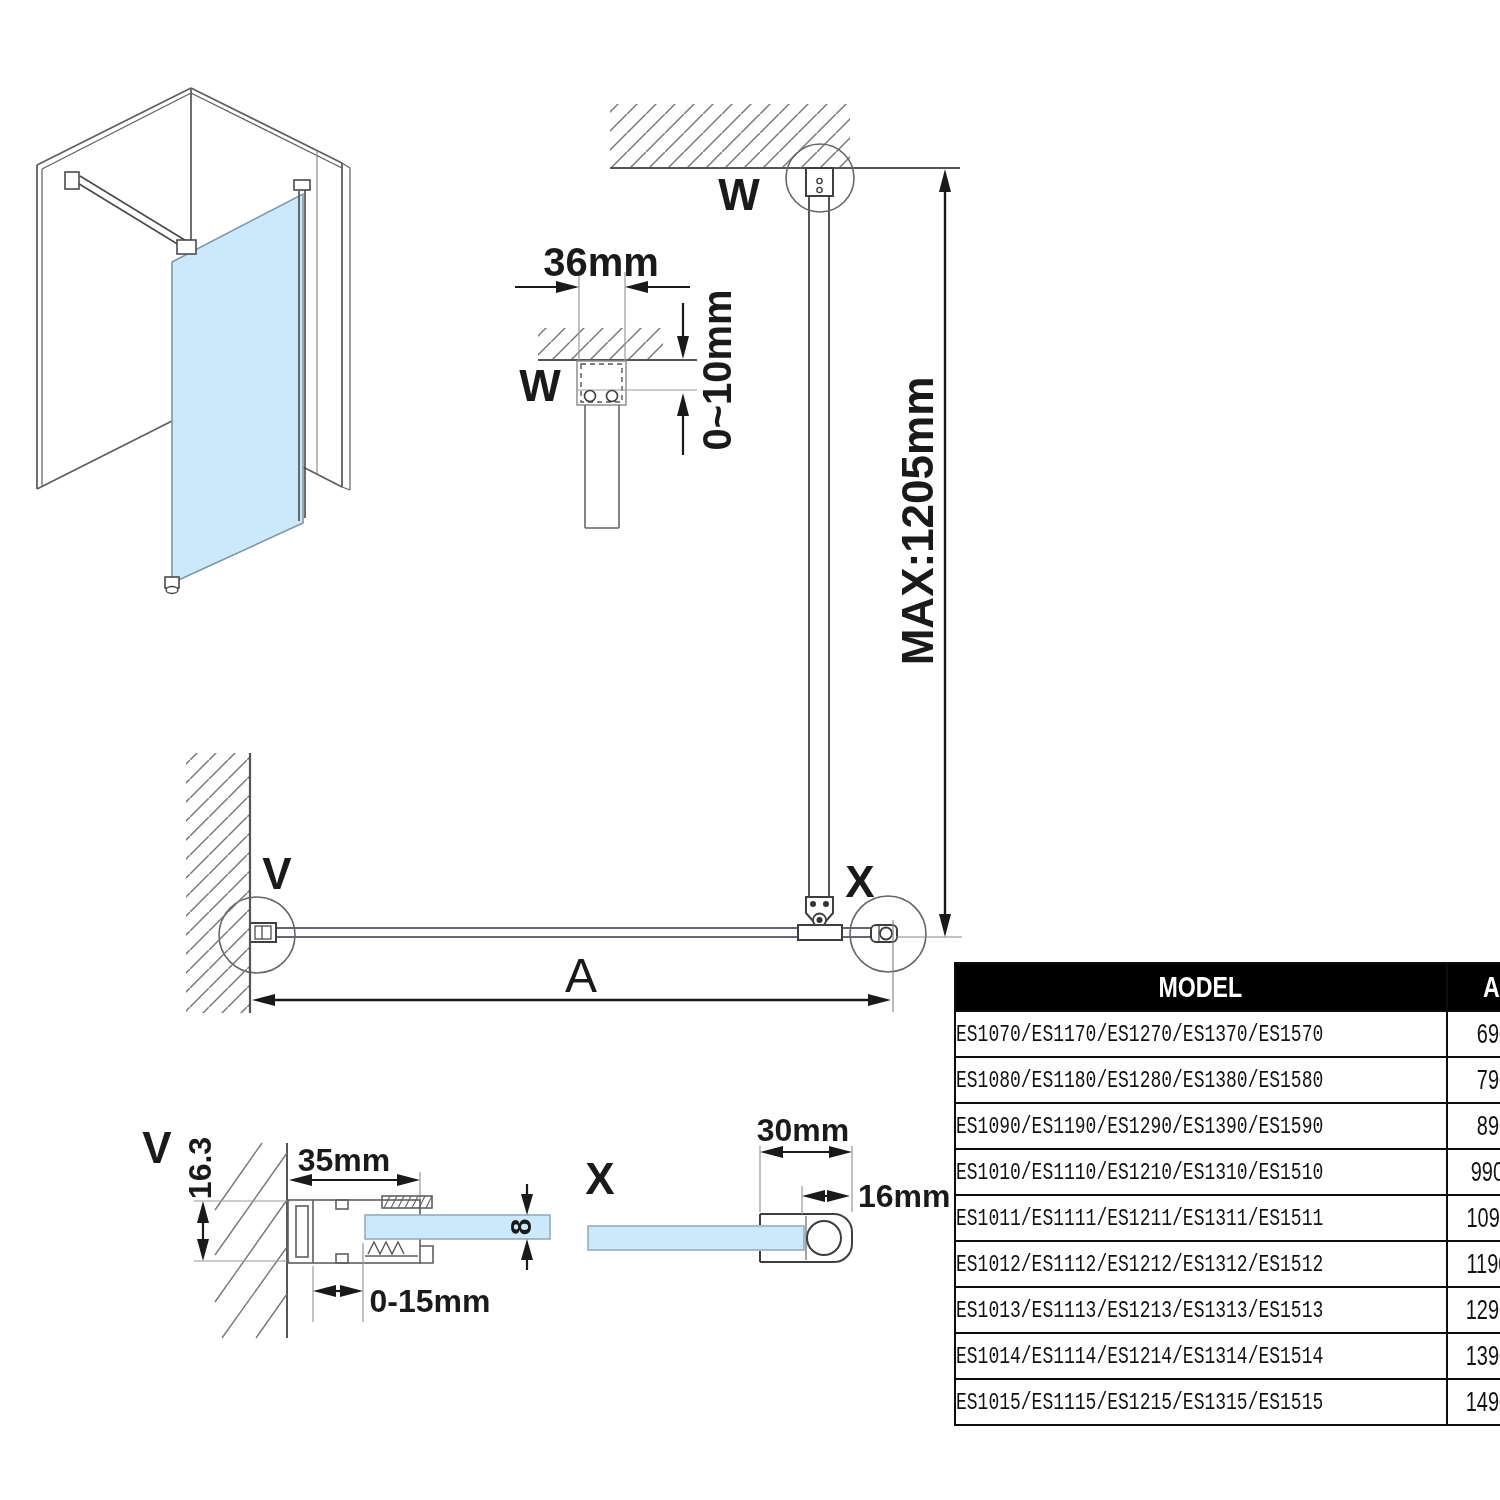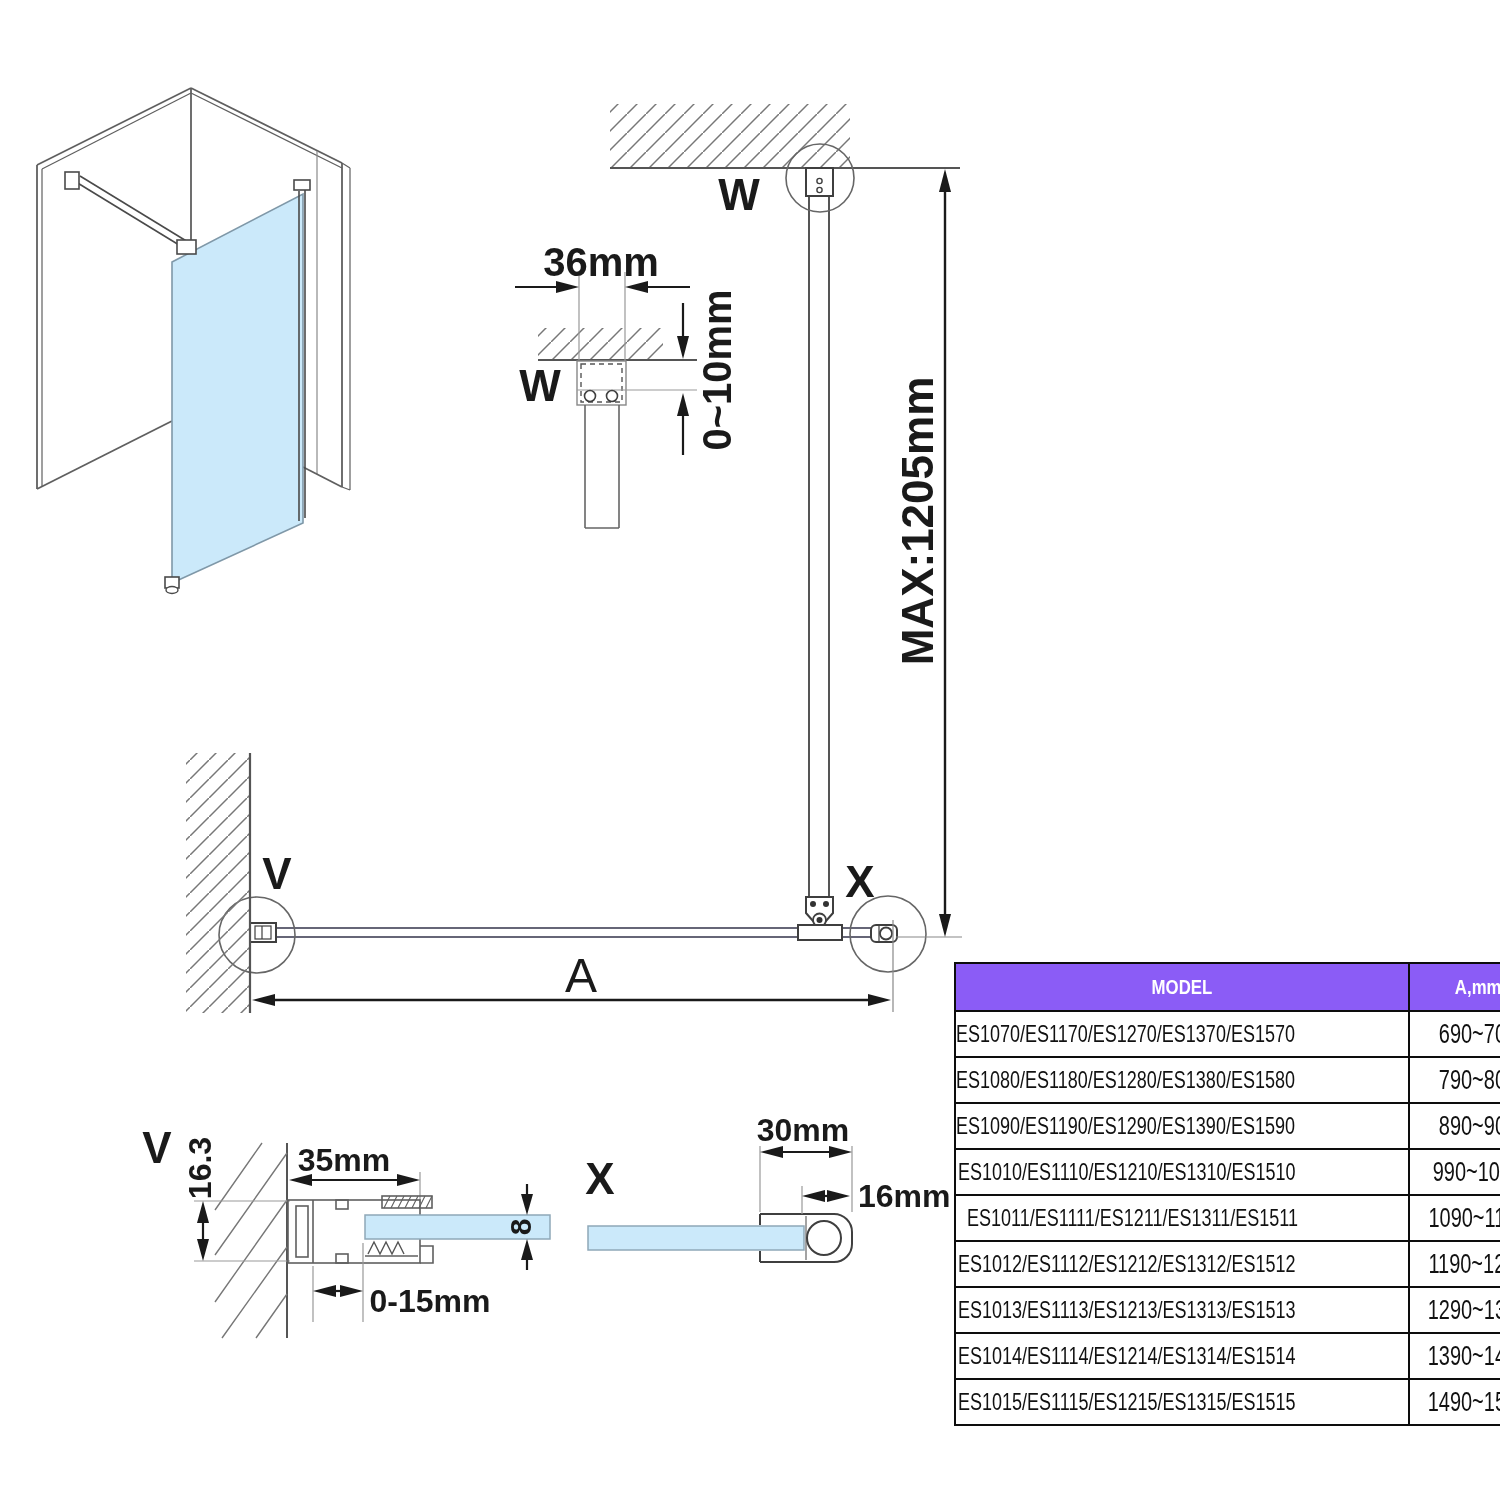--- a/index.html
+++ b/index.html
@@ -5,24 +5,24 @@
   html,body{margin:0;padding:0;background:#fff;}
   #canvas{position:relative;width:1500px;height:1500px;background:#fff;overflow:hidden;
           font-family:"Liberation Sans",sans-serif;}
   svg text{fill:#1a1a1a;}
   .dimtxt{font-weight:bold;}
   .lbl{font-weight:bold;font-size:44px;}
   
   #spec-table{position:absolute;left:954px;top:962px;border-collapse:collapse;
               table-layout:fixed;background:#fff;}
   #spec-table, #spec-table th, #spec-table td{border:2px solid #0d0d0d;}
-  #spec-table th{background:#8b5cf6;color:#fff;height:46px;font-size:21px;font-weight:bold;
+  #spec-table th{background:#000000;color:#fff;height:46px;font-size:29px;font-weight:bold;
                  text-align:center;padding:0;}
   #spec-table td{height:44px;padding:0;color:#111;background:#fff;}
-  td.model-cell{font-size:24px;text-align:right;padding-left:7px;white-space:nowrap;overflow:visible;}
+  td.model-cell{font-size:24px;text-align:right;padding-left:7px;white-space:nowrap;overflow:visible;font-family:Liberation Mono, monospace;}
   td.a-cell{font-size:27px;text-align:center;white-space:nowrap;}
   .cond{display:inline-block;transform:scaleX(0.75);transform-origin:left center;white-space:nowrap;}
   .condc{display:inline-block;transform:scaleX(0.74);transform-origin:center center;white-space:nowrap;}
   .condh{display:inline-block;transform:scaleX(0.8);transform-origin:center center;white-space:nowrap;}
 </style>
 </head>
 <body>
 
 <div id="canvas">
 

